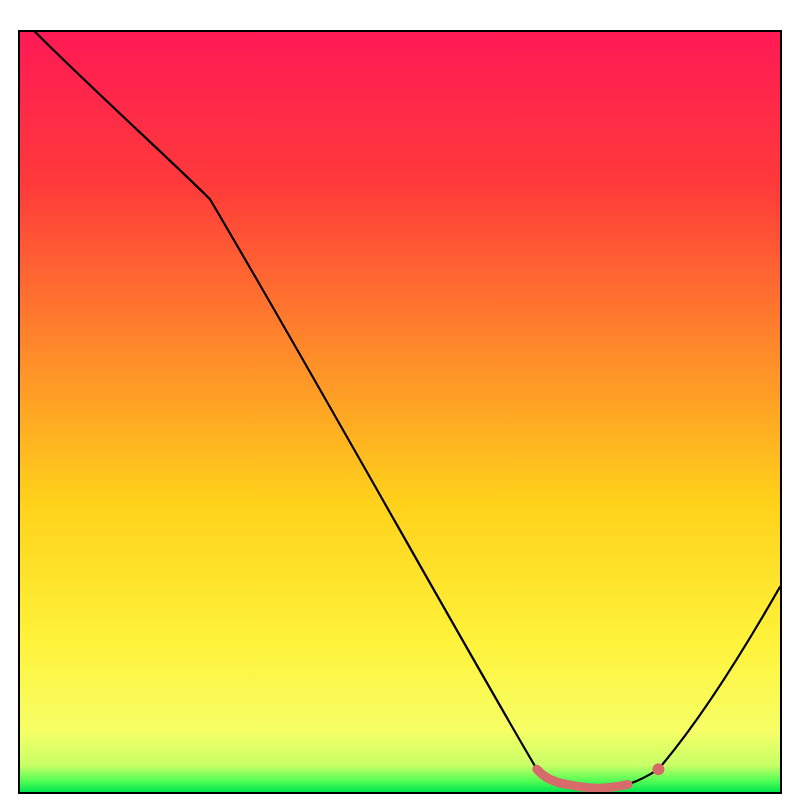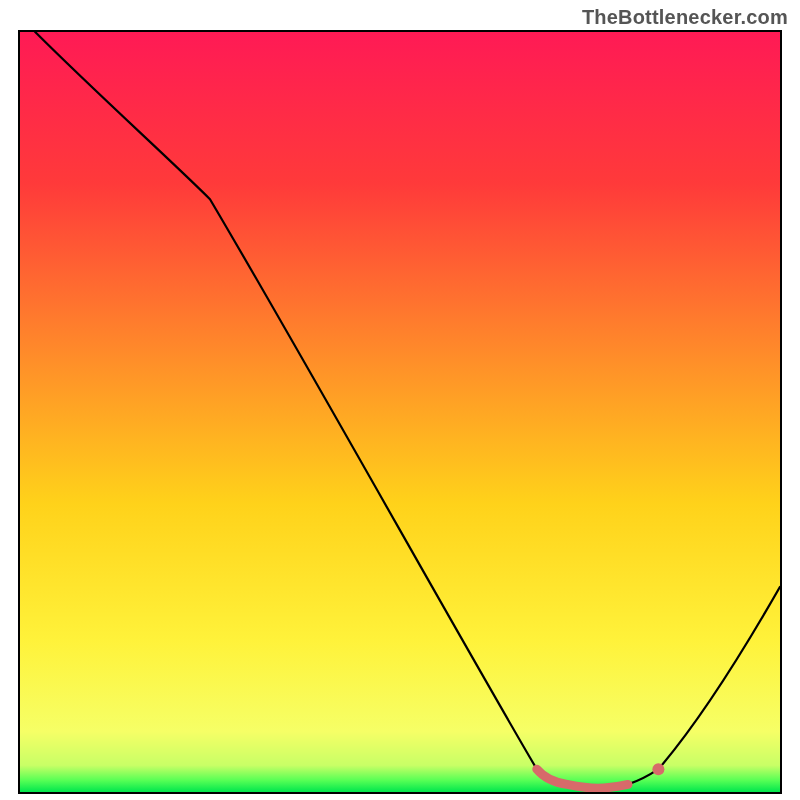--- a/index.html
+++ b/index.html
@@ -42,21 +42,20 @@
     position: absolute;
     inset: 0;
     width: 100%;
     height: 100%;
   }
 </style>
 </head>
 <body>
 
 <div class="container">
-  <div class="watermark">TheBottlenecker.com</div>
 
   <div class="plot">
     <svg class="gradient" viewBox="0 0 760 760" preserveAspectRatio="none">
       <defs>
         <linearGradient id="bg-grad" x1="0" y1="0" x2="0" y2="1">
             <stop offset="0%" stop-color="#ff1a55"></stop>
             <stop offset="20%" stop-color="#ff3a3a"></stop>
             <stop offset="42%" stop-color="#ff8a2a"></stop>
             <stop offset="62%" stop-color="#ffd21a"></stop>
             <stop offset="80%" stop-color="#fff23a"></stop>

